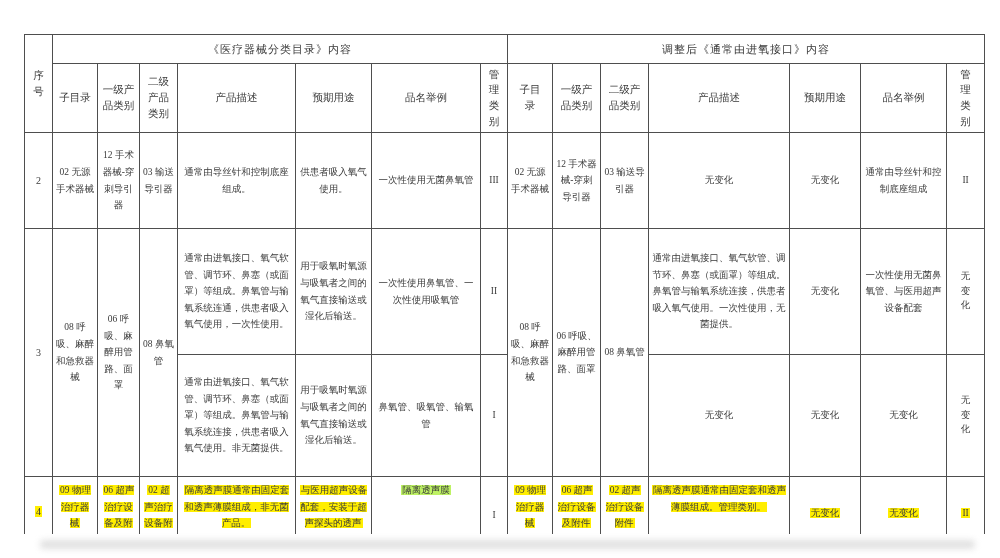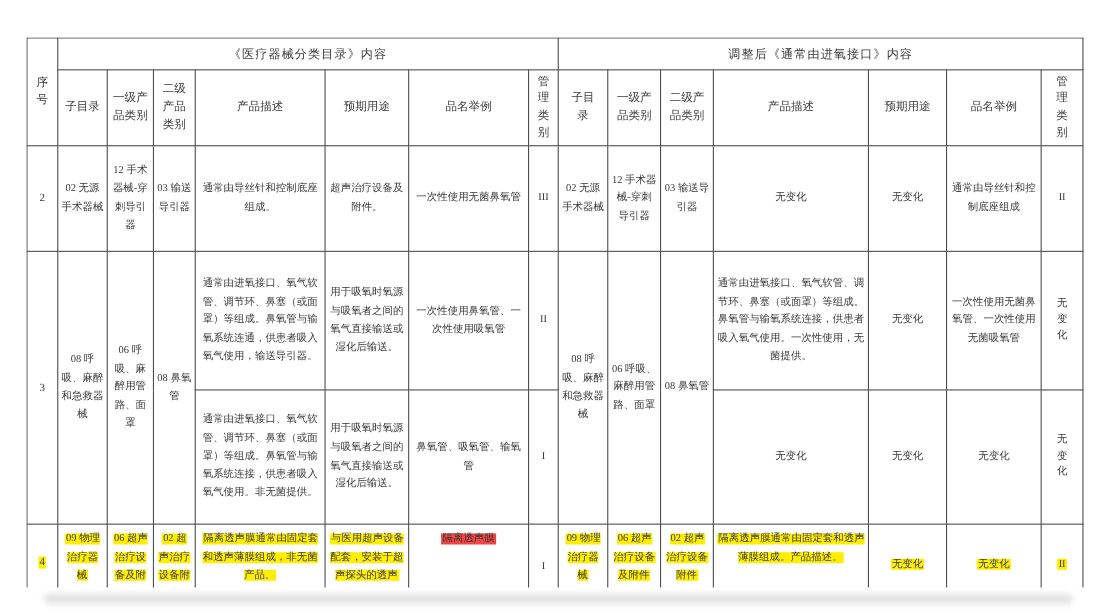--- a/index.html
+++ b/index.html
@@ -78,47 +78,47 @@
       <th class="colhead">品名举例</th>
       <th class="colhead"><span class="vtext">管理类别</span></th>
     </tr>
 
     <tr class="r2">
       <td class="serial">2</td>
       <td>02 无源手术器械</td>
       <td>12 手术器械-穿刺导引器</td>
       <td>03 输送导引器</td>
       <td>通常由导丝针和控制底座组成。</td>
-      <td>超声治疗设备及附件。</td>
+      <td>供患者吸入氧气使用。</td>
       <td>一次性使用无菌鼻氧管</td>
       <td>III</td>
       <td>02 无源手术器械</td>
       <td>12 手术器械-穿刺导引器</td>
       <td>03 输送导引器</td>
       <td>无变化</td>
       <td>无变化</td>
       <td>通常由导丝针和控制底座组成</td>
       <td>II</td>
     </tr>
 
     <tr class="r3a">
       <td rowspan="2" class="serial">3</td>
       <td rowspan="2">08 呼吸、麻醉和急救器械</td>
       <td rowspan="2">06 呼吸、麻醉用管路、面罩</td>
       <td rowspan="2">08 鼻氧管</td>
-      <td>通常由进氧接口、氧气软管、调节环、鼻塞（或面罩）等组成。鼻氧管与输氧系统连通，供患者吸入氧气使用，输送导引器。</td>
+      <td>通常由进氧接口、氧气软管、调节环、鼻塞（或面罩）等组成。鼻氧管与输氧系统连通，供患者吸入氧气使用，一次性使用。</td>
       <td>用于吸氧时氧源与吸氧者之间的氧气直接输送或湿化后输送。</td>
       <td>一次性使用鼻氧管、一次性使用吸氧管</td>
       <td>II</td>
       <td rowspan="2">08 呼吸、麻醉和急救器械</td>
       <td rowspan="2">06 呼吸、麻醉用管路、面罩</td>
       <td rowspan="2">08 鼻氧管</td>
       <td>通常由进氧接口、氧气软管、调节环、鼻塞（或面罩）等组成。鼻氧管与输氧系统连接，供患者吸入氧气使用。一次性使用，无菌提供。</td>
       <td>无变化</td>
-      <td>一次性使用无菌鼻氧管、一次性使用无菌吸氧管</td>
+      <td>一次性使用无菌鼻氧管、与医用超声设备配套</td>
       <td><span class="vtext">无变化</span></td>
     </tr>
 
     <tr class="r3b">
       <td>通常由进氧接口、氧气软管、调节环、鼻塞（或面罩）等组成。鼻氧管与输氧系统连接，供患者吸入氧气使用。非无菌提供。</td>
       <td>用于吸氧时氧源与吸氧者之间的氧气直接输送或湿化后输送。</td>
       <td>鼻氧管、吸氧管、输氧管</td>
       <td>I</td>
       <td>无变化</td>
       <td>无变化</td>
@@ -126,26 +126,26 @@
       <td><span class="vtext">无变化</span></td>
     </tr>
 
     <tr class="r4">
       <td class="serial"><span class="hl" style="background: rgb(255, 238, 0);">4</span></td>
       <td><span class="hl" style="background: rgb(255, 238, 0);">09 物理治疗器械</span></td>
       <td><span class="hl" style="background: rgb(255, 238, 0);">06 超声治疗设备及附件</span></td>
       <td><span class="hl" style="background: rgb(255, 238, 0);">02 超声治疗设备附件</span></td>
       <td><span class="hl" style="background: rgb(255, 238, 0);">隔离透声膜通常由固定套和透声薄膜组成，非无菌产品。</span></td>
       <td><span class="hl" style="background: rgb(255, 238, 0);">与医用超声设备配套，安装于超声探头的透声</span></td>
-      <td><span class="hl" style="background: #ef4444;">隔离透声膜</span></td>
+      <td><span class="hl" style="background: #bef264;">隔离透声膜</span></td>
       <td style="padding-top:30px">I</td>
       <td><span class="hl" style="background: rgb(255, 238, 0);">09 物理治疗器械</span></td>
       <td><span class="hl" style="background: rgb(255, 238, 0);">06 超声治疗设备及附件</span></td>
       <td><span class="hl" style="background: rgb(255, 238, 0);">02 超声治疗设备附件</span></td>
-      <td><span class="hl" style="background: rgb(255, 238, 0);">隔离透声膜通常由固定套和透声薄膜组成。产品描述。</span></td>
+      <td><span class="hl" style="background: rgb(255, 238, 0);">隔离透声膜通常由固定套和透声薄膜组成。管理类别。</span></td>
       <td style="padding-top:28px"><span class="hl" style="background: rgb(255, 238, 0);">无变化</span></td>
       <td style="padding-top:28px"><span class="hl" style="background: rgb(255, 238, 0);">无变化</span></td>
       <td style="padding-top:28px"><span class="hl" style="background: rgb(255, 238, 0);">II</span></td>
     </tr>
   </tbody>
     </table>
 </div>
 
 <div class="scan-blur"></div>
 

